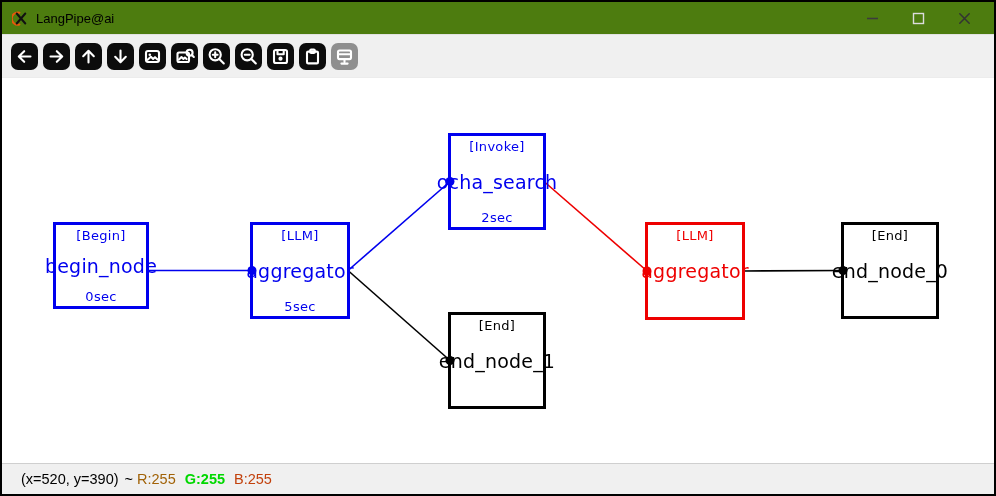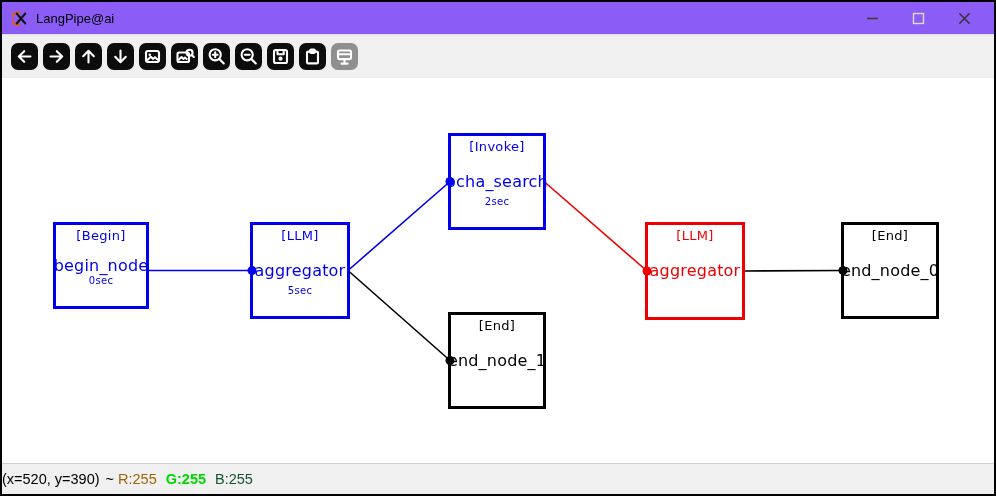--- a/index.html
+++ b/index.html
@@ -3,21 +3,21 @@
 <meta charset="utf-8">
 <style>
   html,body{margin:0;padding:0;background:#cccccc;}
   .window{
     position:relative;width:996px;height:496px;box-sizing:border-box;
     border:2px solid #000;background:#fff;overflow:hidden;
     font-family:"Liberation Sans",sans-serif;
   }
   
   .titlebar{
-    height:32px;display:flex;align-items:center;background:#8b5cf6;
+    height:32px;display:flex;align-items:center;background:#4d7c0f;
     padding:0 0 0 9px;position:relative;z-index:3;
   }
   .appicon{width:18px;height:18px;margin-right:7px;display:flex;align-items:center;justify-content:center;}
   .wtitle{font-size:13px;color:#000;}
   .tb-spacer{flex:1;}
   .wctrls{display:flex;align-items:center;gap:30px;padding-right:22px;}
   .wbtn{width:16px;height:16px;display:flex;align-items:center;justify-content:center;cursor:default;}
   
   .toolbar{
     height:42px;background:#f0f0f0;border-top:1px solid #e2e2e2;border-bottom:1px solid #ececec;
@@ -36,27 +36,27 @@
   .edges{position:absolute;left:0;top:0;}
   .timestamp{
     position:absolute;left:27px;top:79px;font-size:15px;color:#000;
     font-family:"DejaVu Sans",sans-serif;letter-spacing:0.6px;white-space:nowrap;
   }
   .node{
     position:absolute;border:3px solid;box-sizing:border-box;background:transparent;
     font-family:"DejaVu Sans",sans-serif;
   }
   .ntype{position:absolute;top:3px;left:50%;transform:translateX(-50%);font-size:13px;white-space:nowrap;letter-spacing:0.3px;}
-  .nname{position:absolute;top:50%;left:50%;transform:translate(-50%,-52%);font-size:16px;white-space:nowrap;letter-spacing:0.2px;}
-  .nsec{position:absolute;bottom:20px;left:50%;transform:translateX(-50%);font-size:10px;white-space:nowrap;letter-spacing:0.3px;}
+  .nname{position:absolute;top:50%;left:50%;transform:translate(-50%,-52%);font-size:19px;white-space:nowrap;letter-spacing:0.2px;}
+  .nsec{position:absolute;bottom:2px;left:50%;transform:translateX(-50%);font-size:13px;white-space:nowrap;letter-spacing:0.3px;}
   
   .statusbar{
     position:absolute;left:0;right:0;bottom:0;height:30px;background:#f0f0f0;
     border-top:1px solid #cfcfcf;display:flex;align-items:center;
-    padding-left:0;font-size:14.5px;color:#000;z-index:3;
+    padding-left:19px;font-size:14.5px;color:#000;z-index:3;
   }
   .statusbar span{white-space:pre;}
   .sep{margin:0 4px 0 6px;}
   .sval{margin-right:9px;}
 </style>
 </head>
 <body>
 
 <div class="window">
 
@@ -198,16 +198,16 @@
           <path d="M7.4 11.2h12.2M13.5 16.1v2.6M10.4 20.6h6.2"></path>
         </svg>
       </div>
     </div>
 
   <div class="statusbar">
     <span>(x=520, y=390)</span>
     <span class="sep">~</span>
     <span class="sval" style="color: #a16207;">R:255</span>
     <span class="sval" style="color: rgb(0, 216, 0); font-weight: bold;">G:255</span>
-    <span class="sval" style="color: #14532d;">B:255</span>
+    <span class="sval" style="color: #c2410c;">B:255</span>
   </div>
 
 </div>
 
 </body></html>

